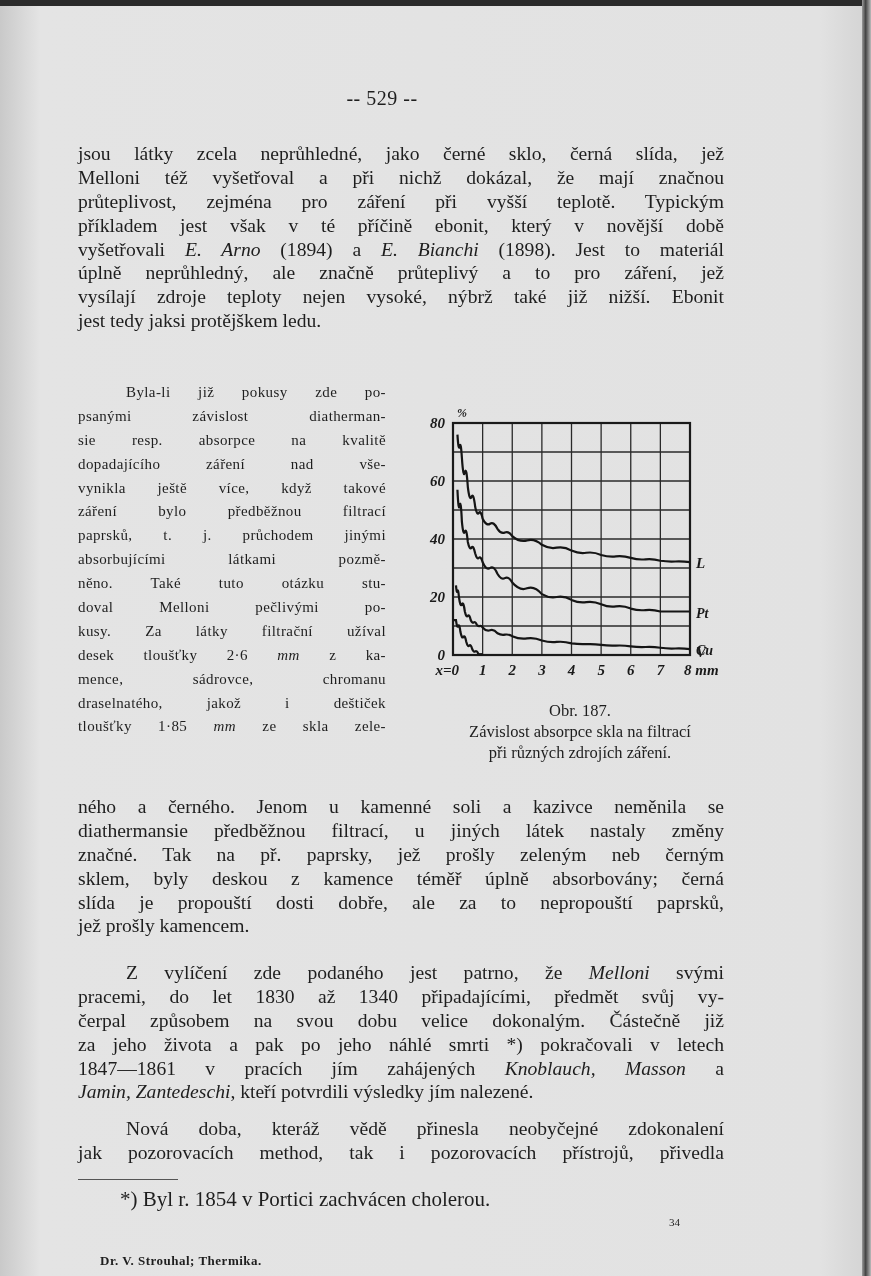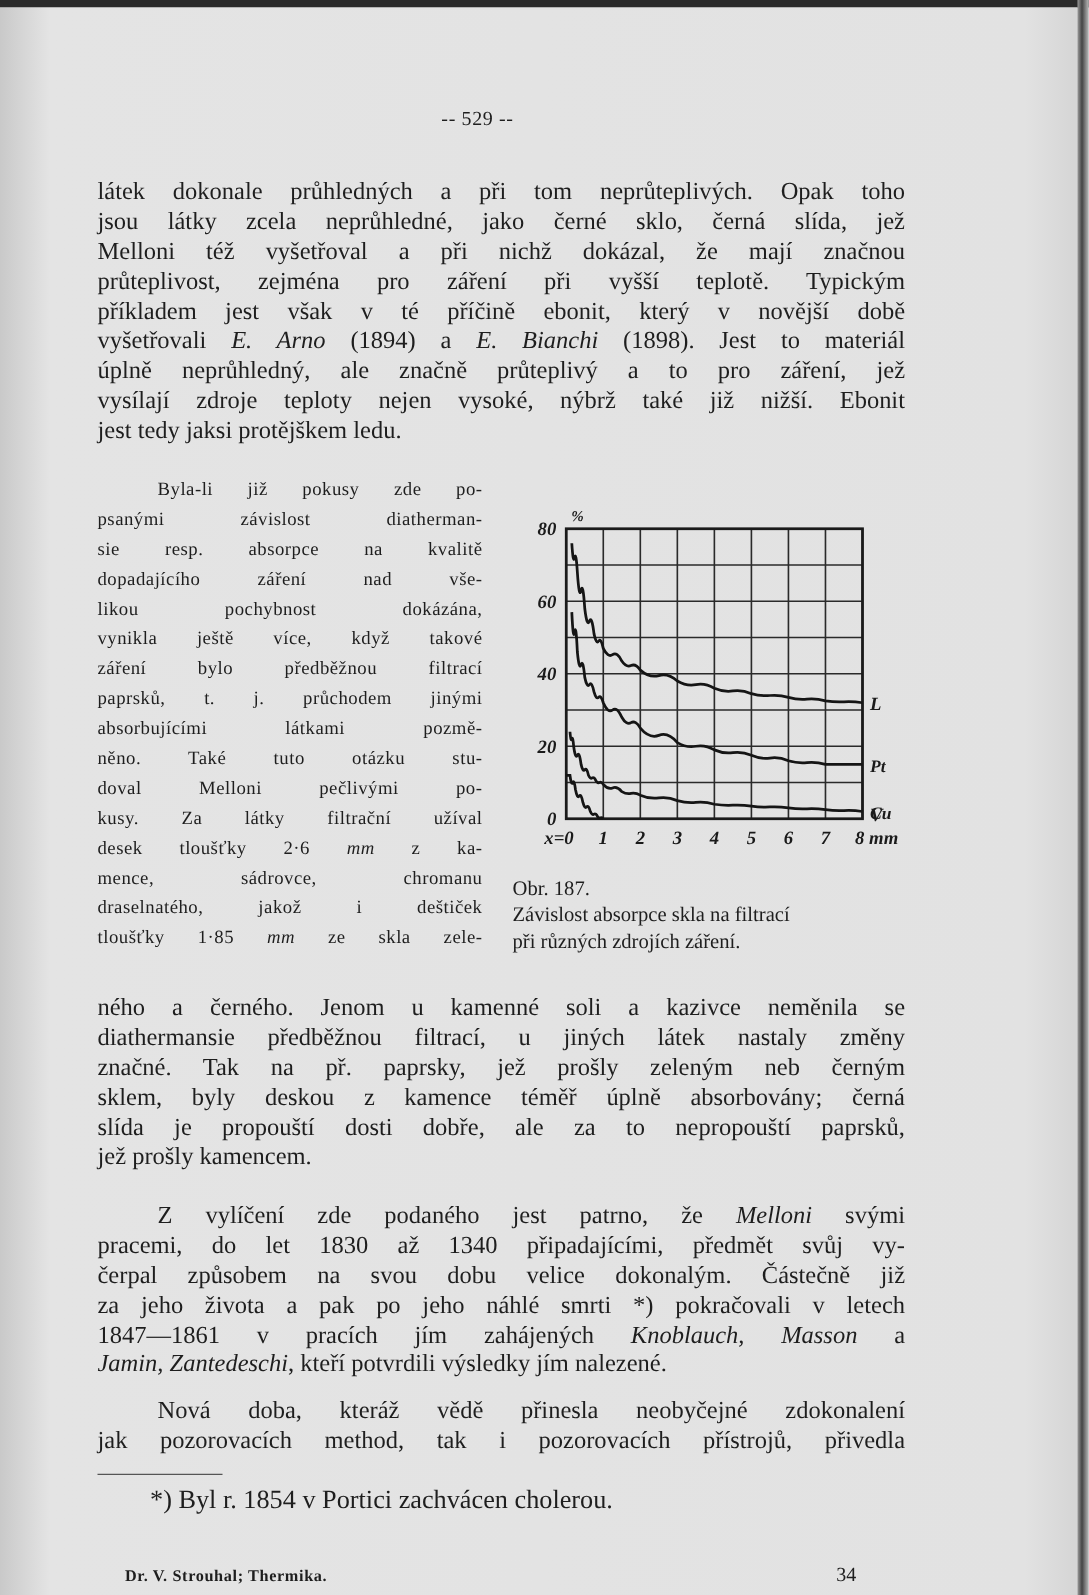--- a/index.html
+++ b/index.html
@@ -8,62 +8,60 @@
     background:#dcdcdc;
     font-family:"Liberation Serif", "DejaVu Serif", serif;
     color:#1e1e1e;
   }
   .page {
     position:absolute; left:0; top:6px; width:862px; height:1270px;
     background:linear-gradient(90deg,#c9c9c9 0px,#e4e4e4 40px,#e2e2e2 820px,#d6d6d6 858px);
   }
   .topedge { position:absolute; left:0; top:0; width:871px; height:6px; background:#2a2a2a; }
   .rightedge { position:absolute; right:0; top:0; width:9px; height:1276px; background:linear-gradient(90deg,#9a9a9a,#444 40%,#bbb); }
-  .pagenum { position:absolute; left:0; width:764px; top:87px; text-align:center; font-size:16px; letter-spacing:0.5px; }
+  .pagenum { position:absolute; left:0; width:764px; top:87px; text-align:center; font-size:20px; letter-spacing:0.5px; }
   .text { position:absolute; left:78px; width:646px; font-size:19.6px; line-height:23.9px; text-align:justify; }
   .line { display:block; text-align:justify; text-align-last:justify; white-space:nowrap; height:23.9px; }
   .line.last { text-align-last:left; }
   .indent { padding-left:48px; }
   i { font-style:italic; }
   .narrow { position:absolute; left:78px; width:308px; font-size:15px; line-height:23.9px; }
   .narrow .line { letter-spacing:0.4px; }
   .figure { position:absolute; left:415px; top:395px; width:330px; height:370px; }
-  .caption { position:absolute; left:410px; top:700px; width:340px; font-size:16.5px; line-height:21px; }
+  .caption { position:absolute; left:410px; top:700px; width:340px; text-align:center; font-size:16.5px; line-height:21px; }
   .footrule { position:absolute; left:78px; top:1179px; width:100px; height:1px; background:#555; }
   .footnote { position:absolute; left:120px; top:1187px; font-size:21px; }
   .footer-left { position:absolute; left:100px; top:1217px; font-size:13px; font-weight:bold; letter-spacing:0.5px;margin-top:36px; }
-  .footer-right { position:absolute; left:669px; top:1216px; font-size:16px;margin-top:36px; }
+  .footer-right { position:absolute; left:669px; top:1216px; font-size:11px; }
   svg text { font-family:"Liberation Serif", "DejaVu Serif", serif; font-style:italic; font-weight:bold; }
 </style>
 </head>
 <body>
 
 <div class="topedge"></div>
 <div class="page"></div>
 <div class="rightedge"></div>
 
 <div class="pagenum">-- 529 --</div>
 
 <div class="text" style="top:142px" id="p1">
-    <span class="line">látek dokonale průhledných a při tom neprůteplivých. Opak toho</span>
     <span class="line">jsou látky zcela neprůhledné, jako černé sklo, černá slída, jež</span>
     <span class="line">Melloni též vyšetřoval a při nichž dokázal, že mají značnou</span>
     <span class="line">průteplivost, zejména pro záření při vyšší teplotě. Typickým</span>
     <span class="line">příkladem jest však v té příčině ebonit, který v novější době</span>
     <span class="line">vyšetřovali <i>E. Arno</i> (1894) a <i>E. Bianchi</i> (1898). Jest to materiál</span>
     <span class="line">úplně neprůhledný, ale značně průteplivý a to pro záření, jež</span>
     <span class="line">vysílají zdroje teploty nejen vysoké, nýbrž také již nižší. Ebonit</span>
     <span class="line last">jest tedy jaksi protějškem ledu.</span>
   </div>
 <div class="narrow" style="top:381px" id="p2n">
     <span class="line indent">Byla-li již pokusy zde po-</span>
     <span class="line">psanými závislost diatherman-</span>
     <span class="line">sie resp. absorpce na kvalitě</span>
     <span class="line">dopadajícího záření nad vše-</span>
-    <span class="line">likou pochybnost dokázána,</span>
     <span class="line">vynikla ještě více, když takové</span>
     <span class="line">záření bylo předběžnou filtrací</span>
     <span class="line">paprsků, t. j. průchodem jinými</span>
     <span class="line">absorbujícími látkami pozmě-</span>
     <span class="line">něno. Také tuto otázku stu-</span>
     <span class="line">doval Melloni pečlivými po-</span>
     <span class="line">kusy. Za látky filtrační užíval</span>
     <span class="line">desek tloušťky 2·6 <i>mm</i> z ka-</span>
     <span class="line">mence, sádrovce, chromanu</span>
     <span class="line">draselnatého, jakož i deštiček</span>

